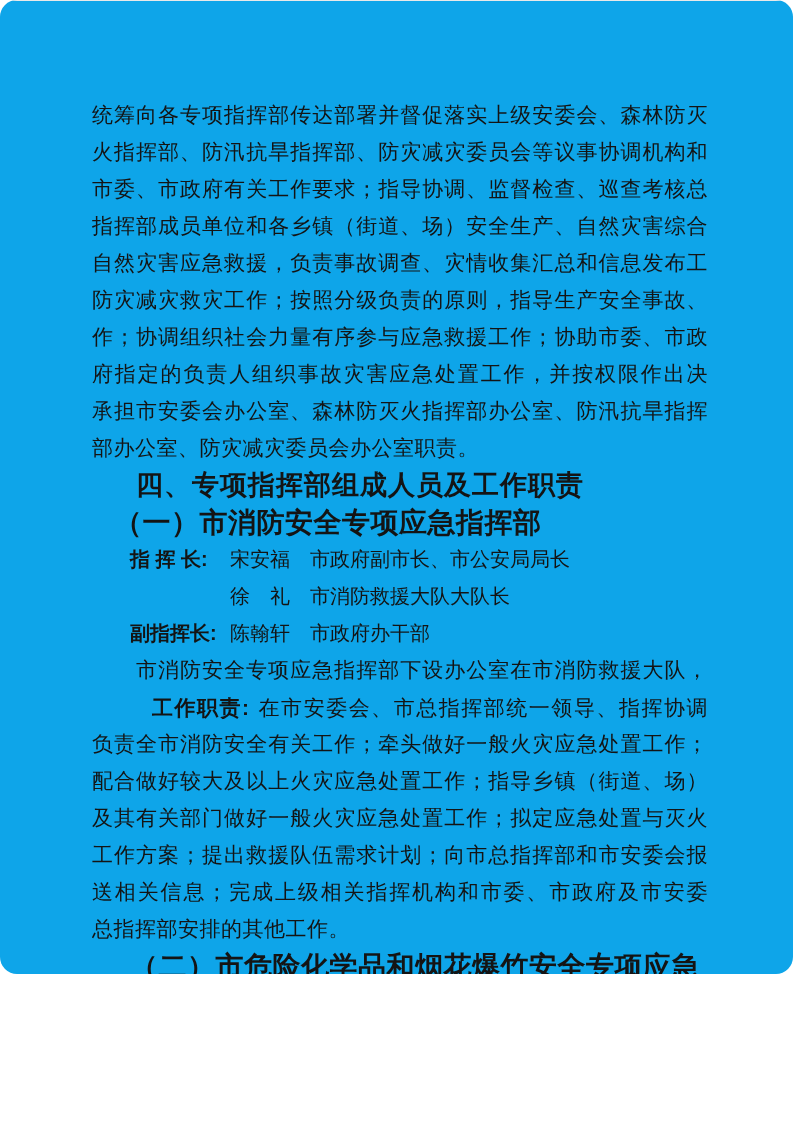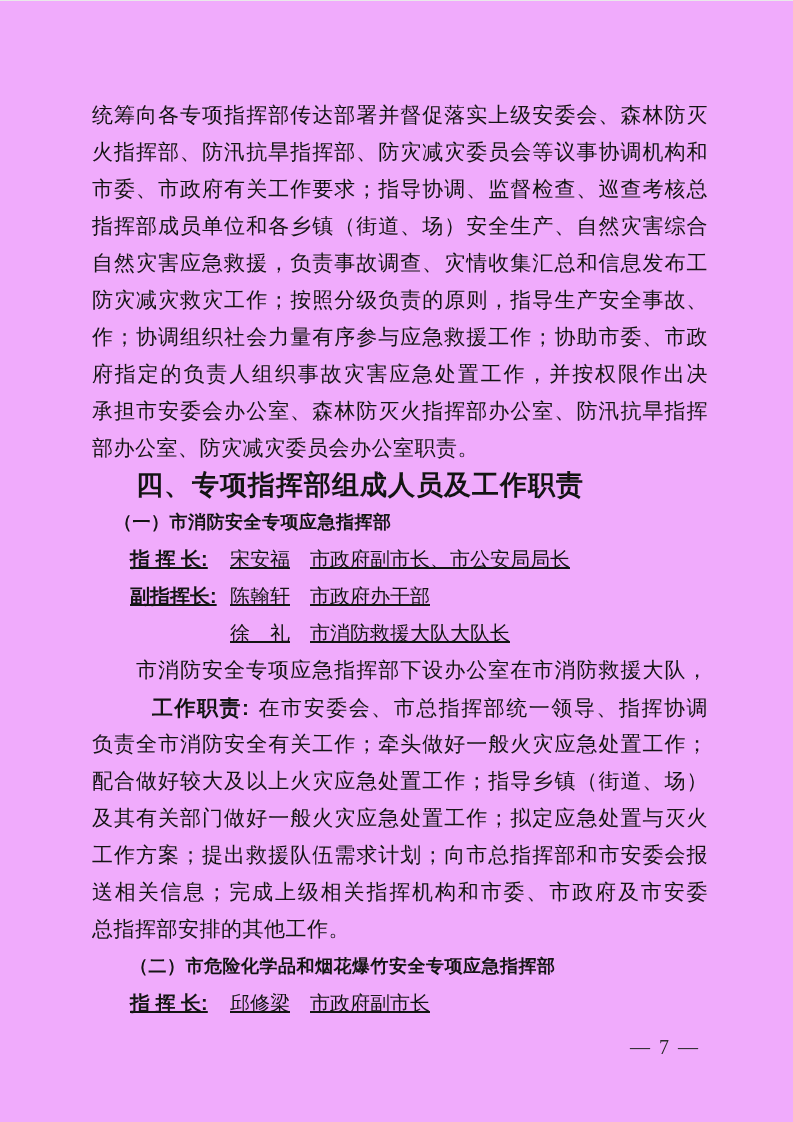--- a/index.html
+++ b/index.html
@@ -1,22 +1,23 @@
 <!DOCTYPE html>
 <html><head>
 <meta charset="utf-8">
 <style>
   html,body { margin:0; padding:0; }
   .page {
     position:relative;
-    width:793px; height:1122px;
-    background:#f0abfc;
+    width:793px; height:974px;
+    background:#0ea5e9;
     overflow:hidden;
     font-family:"Liberation Serif","DejaVu Serif",serif;
     color:#141414;
+    border-radius:17px;
   }
   .page::before {
     content:""; position:absolute; top:0; left:0; right:0; height:1px;
     background:#e9e9e9;
   }
   .content {
     position:absolute; left:92px; top:97px; width:616px;
   }
   
   .ln {
@@ -36,32 +37,32 @@
   .sec-heading {
     font-family:"Liberation Sans","DejaVu Sans",sans-serif;
     font-weight:bold;
     font-size:27px;
     line-height:37px; height:37px;
     padding-left:44px;
     letter-spacing:1px;
   }
   .sub-heading {
     font-weight:bold;
-    font-size:18px;
+    font-size:28px;
     line-height:37px; height:37px;
     padding-left:22px;
     letter-spacing:0.5px;
   }
   .sub-heading.sub2 { padding-left:38px; }
 
   .roster-row {
     display:flex;
     padding-left:38px;
     font-size:20px;
-    line-height:37px; height:37px;text-decoration:underline;
+    line-height:37px; height:37px;
   }
   .roster-label {
     flex:none; width:100px;
     font-family:"Liberation Sans","DejaVu Sans",sans-serif;
     font-weight:bold;
     font-size:20px;
   }
   .roster-name { flex:none; width:80px; }
   .roster-title { flex:1; }
 
@@ -103,28 +104,28 @@
 
     <div class="sub-heading">（一）市消防安全专项应急指挥部</div>
 
     <div>
       <div class="roster-row">
         <span class="roster-label">指 挥 长:</span>
         <span class="roster-name">宋安福</span>
         <span class="roster-title">市政府副市长、市公安局局长</span>
       </div>
       <div class="roster-row">
+        <span class="roster-label"></span>
+        <span class="roster-name">徐　礼</span>
+        <span class="roster-title">市消防救援大队大队长</span>
+      </div>
+      <div class="roster-row">
         <span class="roster-label">副指挥长:</span>
         <span class="roster-name">陈翰轩</span>
         <span class="roster-title">市政府办干部</span>
-      </div>
-      <div class="roster-row">
-        <span class="roster-label"></span>
-        <span class="roster-name">徐　礼</span>
-        <span class="roster-title">市消防救援大队大队长</span>
       </div>
     </div>
 
     <div>
       <div class="ln indent">市消防安全专项应急指挥部下设办公室在市消防救援大队，</div>
     </div>
 
     <div>
       <div class="ln indent">
         <span class="duty-label">工作职责:</span><span>在市安委会、市总指挥部统一领导、指挥协调下，</span>

